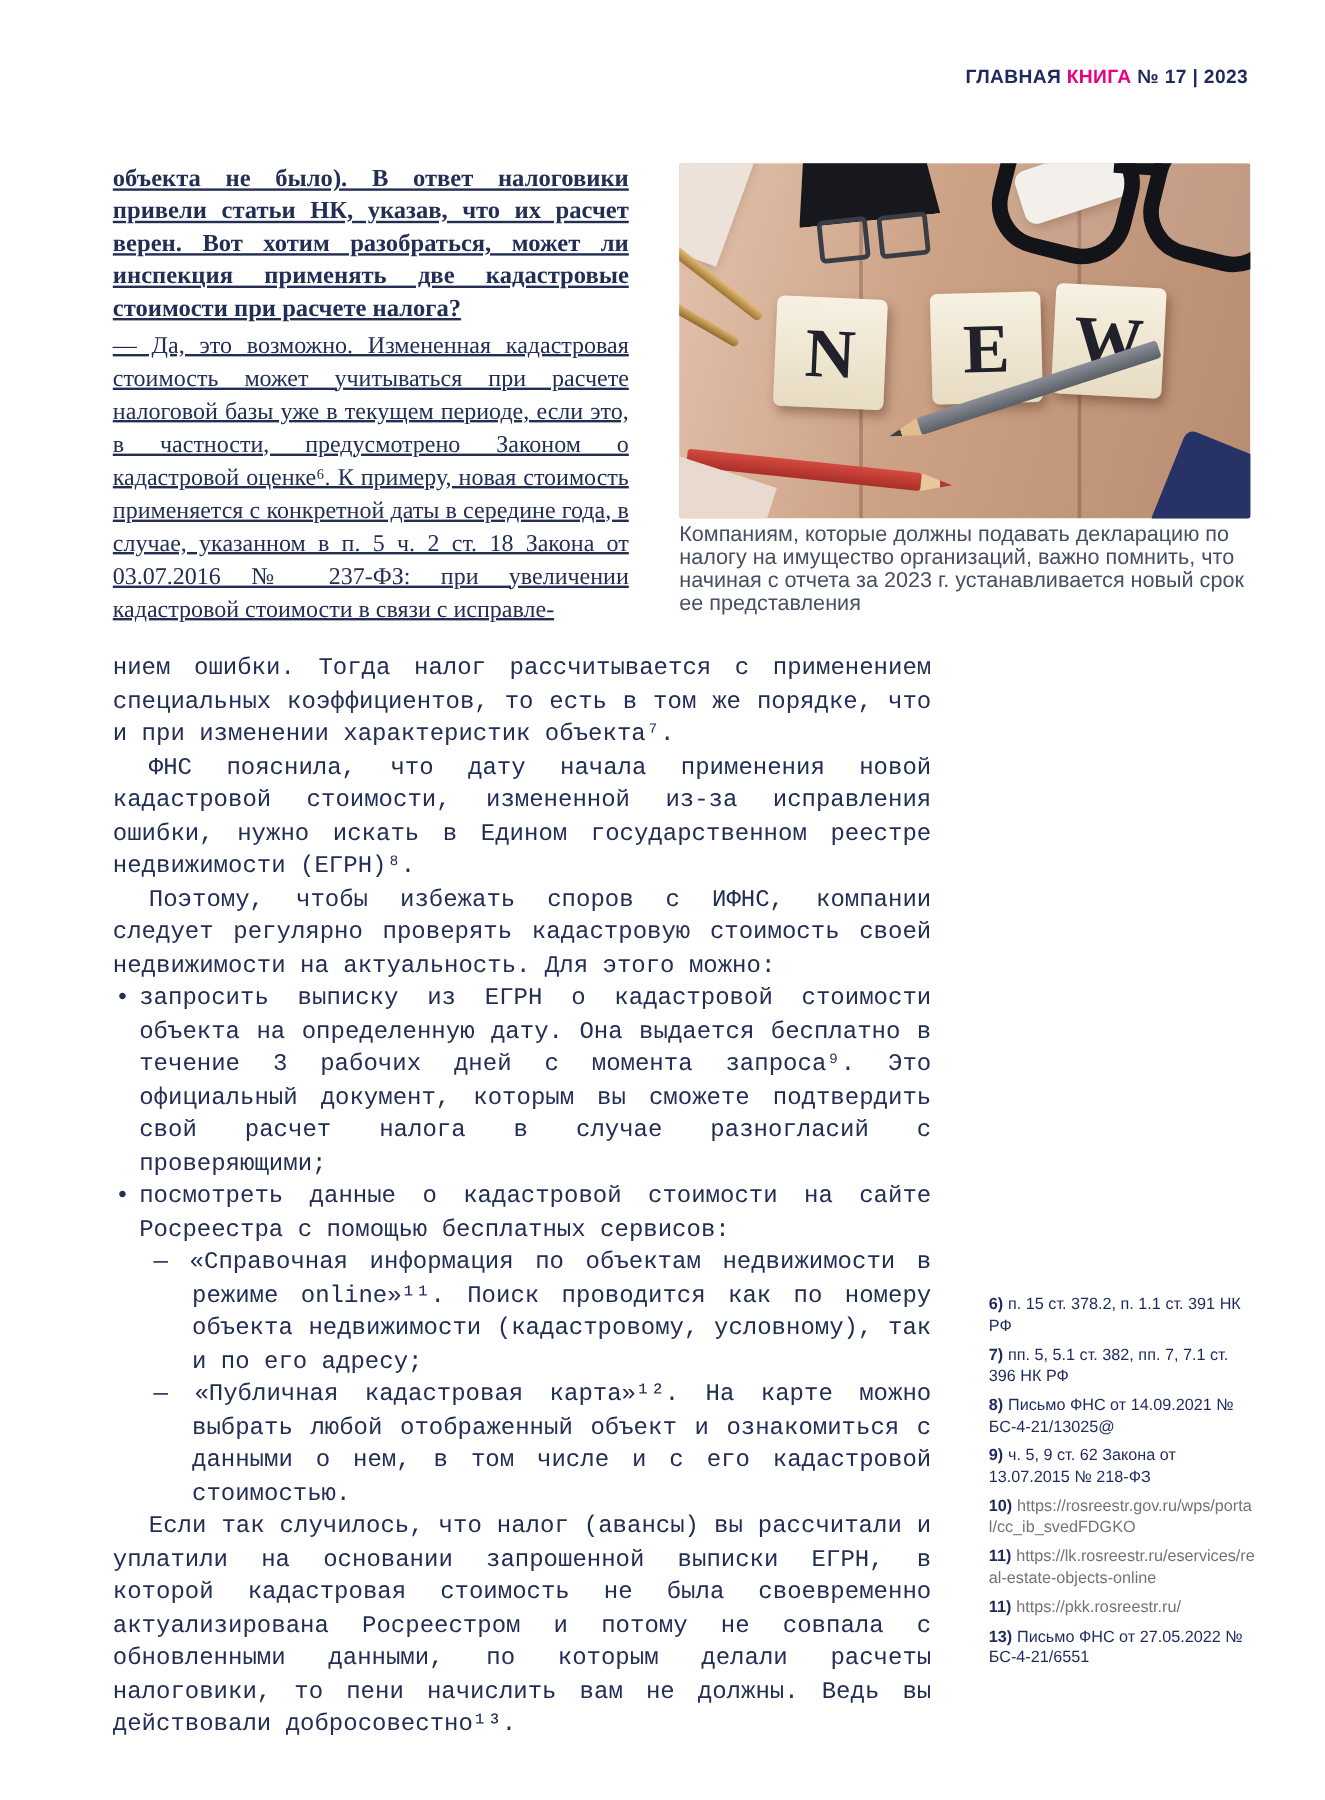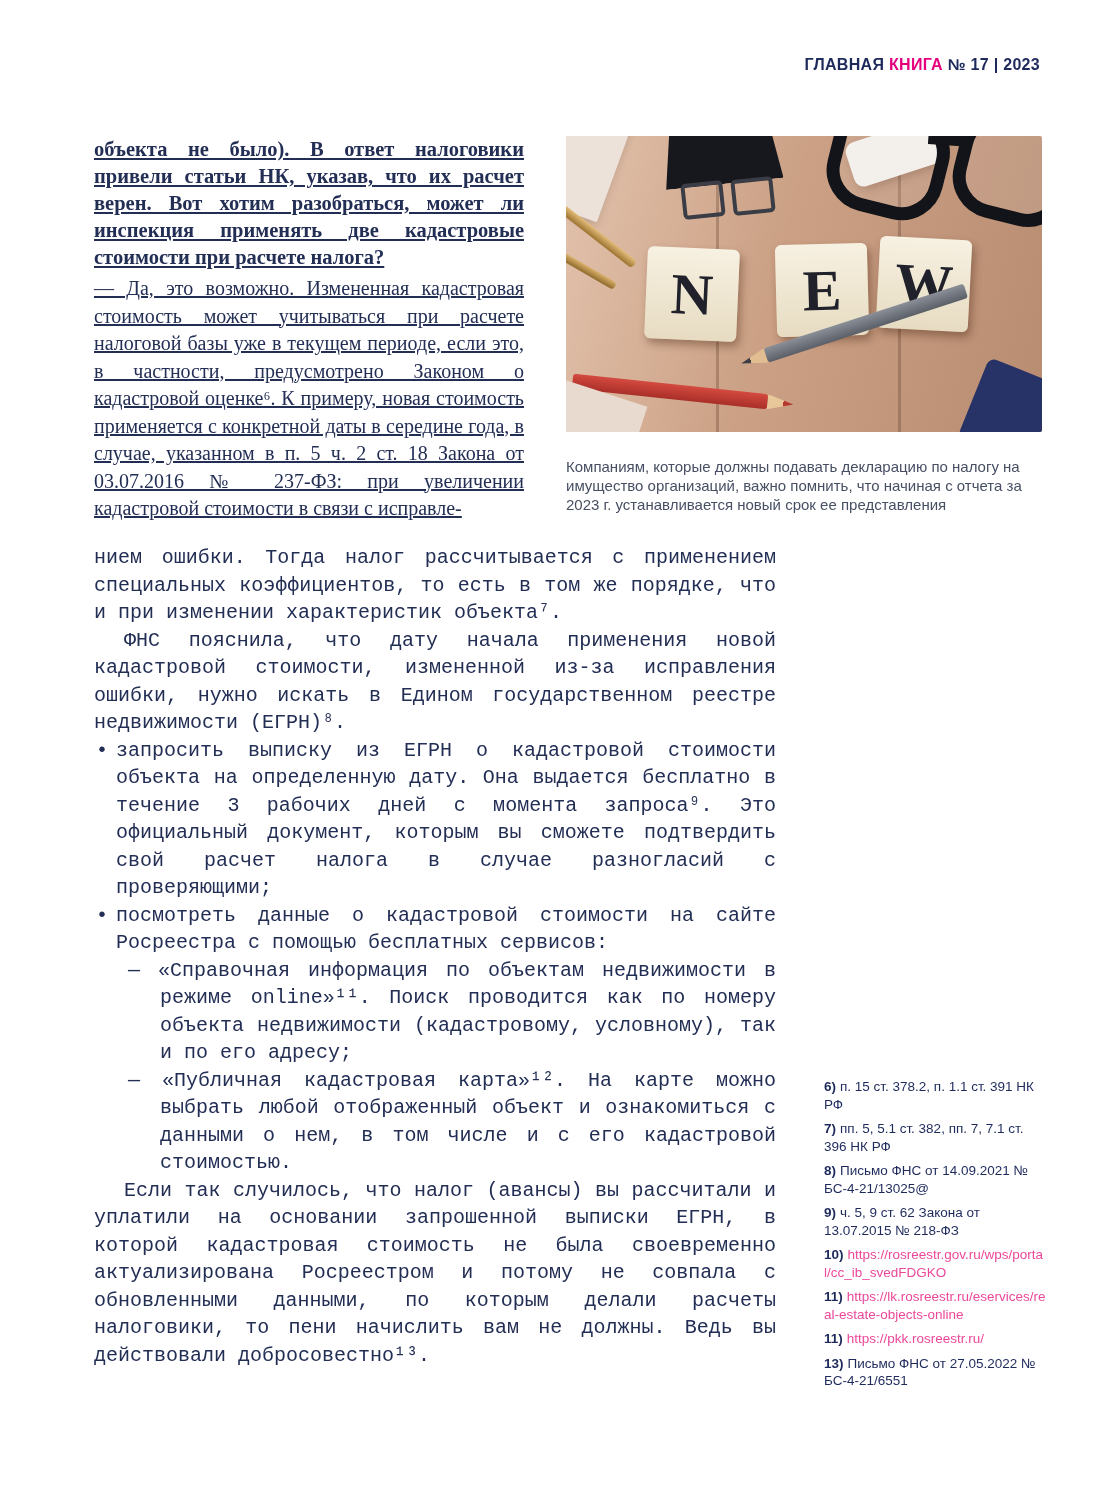--- a/index.html
+++ b/index.html
@@ -72,23 +72,23 @@
   .tile-e{left:210px;top:108px;transform:rotate(-1.5deg);}
   .tile-w{left:312px;top:102px;transform:rotate(3deg);}
   .pencil-red{left:6px;top:248px;width:196px;height:15px;background:linear-gradient(180deg,#d44a40,#a92f28);transform:rotate(6deg);border-radius:3px;}
   .pencil-red .tip{right:-26px;top:0;width:26px;height:15px;background:linear-gradient(90deg,#e8c79b 0 16px,#b5372e 16px);clip-path:polygon(0 0,100% 50%,0 100%);}
   .pencil-graphite{left:200px;top:212px;width:210px;height:15px;background:linear-gradient(180deg,#8a8f98,#5b5f68);transform:rotate(-18deg);transform-origin:left center;border-radius:3px;}
   .pencil-graphite .tip{left:-26px;top:0;width:26px;height:15px;background:linear-gradient(270deg,#e2bd92 0 16px,#3c3e44 16px);clip-path:polygon(100% 0,0 50%,100% 100%);}
   .clip-navy{right:-24px;bottom:-26px;width:96px;height:86px;background:#273266;transform:rotate(22deg);border-radius:8px;}
   .paper-bl{left:-24px;bottom:-34px;width:96px;height:76px;background:#e9dacf;transform:rotate(18deg);}
 
   .caption{
-    margin-top:25px;
+    margin-top:4px;
     font-family:"Liberation Sans","DejaVu Sans",sans-serif;
-    font-size:15px;line-height:19px;color:#474f63;
+    font-size:18px;line-height:19px;color:#474f63;
     text-align:left;
   }
 
   
   .main{
     position:absolute;left:94px;top:544px;width:682px;
     font-size:20px;line-height:27.5px;text-align:justify;font-family:Liberation Mono, monospace;
   }
   .main p{margin:0;}
   .main p.indent{text-indent:30px;}
@@ -98,21 +98,21 @@
   .dash-item{padding-left:66px;text-indent:-32px;}
 
   
   .footnotes{
     position:absolute;left:824px;top:1078px;width:222px;
     font-family:"Liberation Sans","DejaVu Sans",sans-serif;
     font-size:13.5px;line-height:17.5px;color:#1e2a5c;
   }
   .fn{margin-bottom:7px;}
   .fn .num{font-weight:bold;margin-right:4px;}
-  .fn a{color:#ec4899;text-decoration:none;word-break:break-all;cursor:pointer;}
+  .fn a{color:#737373;text-decoration:none;word-break:break-all;cursor:pointer;}
 
   
   .pageno{
     position:absolute;right:64px;top:1512px;
     font-size:21px;color:#232e55;
   }
 </style>
 </head>
 <body>
 
@@ -163,20 +163,21 @@
         <div class="clip-navy"></div>
         <div class="paper-bl"></div>
       </div>
       <div class="caption">Компаниям, которые должны подавать декларацию по налогу на имущество организаций, важно помнить, что начиная с отчета за 2023 г. устанавливается новый срок ее представления</div>
     </div>
   </div>
 
   <div class="main">
     <p>нием ошибки. Тогда налог рассчитывается с применением специальных коэффициентов, то есть в том же порядке, что и при изменении характеристик объекта⁷.</p>
     <p class="indent">ФНС пояснила, что дату начала применения новой кадастровой стоимости, измененной из-за исправления ошибки, нужно искать в Едином государственном реестре недвижимости (ЕГРН)⁸.</p>
+    <p class="indent">Поэтому, чтобы избежать споров с ИФНС, компании следует регулярно проверять кадастровую стоимость своей недвижимости на актуальность. Для этого можно:</p>
     <ul class="bullets">
       <li>запросить выписку из ЕГРН о кадастровой стоимости объекта на определенную дату. Она выдается бесплатно в течение 3 рабочих дней с момента запроса⁹. Это официальный документ, которым вы сможете подтвердить свой расчет налога в случае разногласий с проверяющими;</li>
       <li>посмотреть данные о кадастровой стоимости на сайте Росреестра с помощью бесплатных сервисов:</li>
     </ul>
     <div class="dash-item">— «Справочная информация по объектам недвижимости в режиме online»¹¹. Поиск проводится как по номеру объекта недвижимости (кадастровому, условному), так и по его адресу;</div>
     <div class="dash-item">— «Публичная кадастровая карта»¹². На карте можно выбрать любой отображенный объект и ознакомиться с данными о нем, в том числе и с его кадастровой стоимостью.</div>
     <p class="indent">Если так случилось, что налог (авансы) вы рассчитали и уплатили на основании запрошенной выписки ЕГРН, в которой кадастровая стоимость не была своевременно актуализирована Росреестром и потому не совпала с обновленными данными, по которым делали расчеты налоговики, то пени начислить вам не должны. Ведь вы действовали добросовестно¹³.</p>
   </div>
 
   <div class="footnotes">

